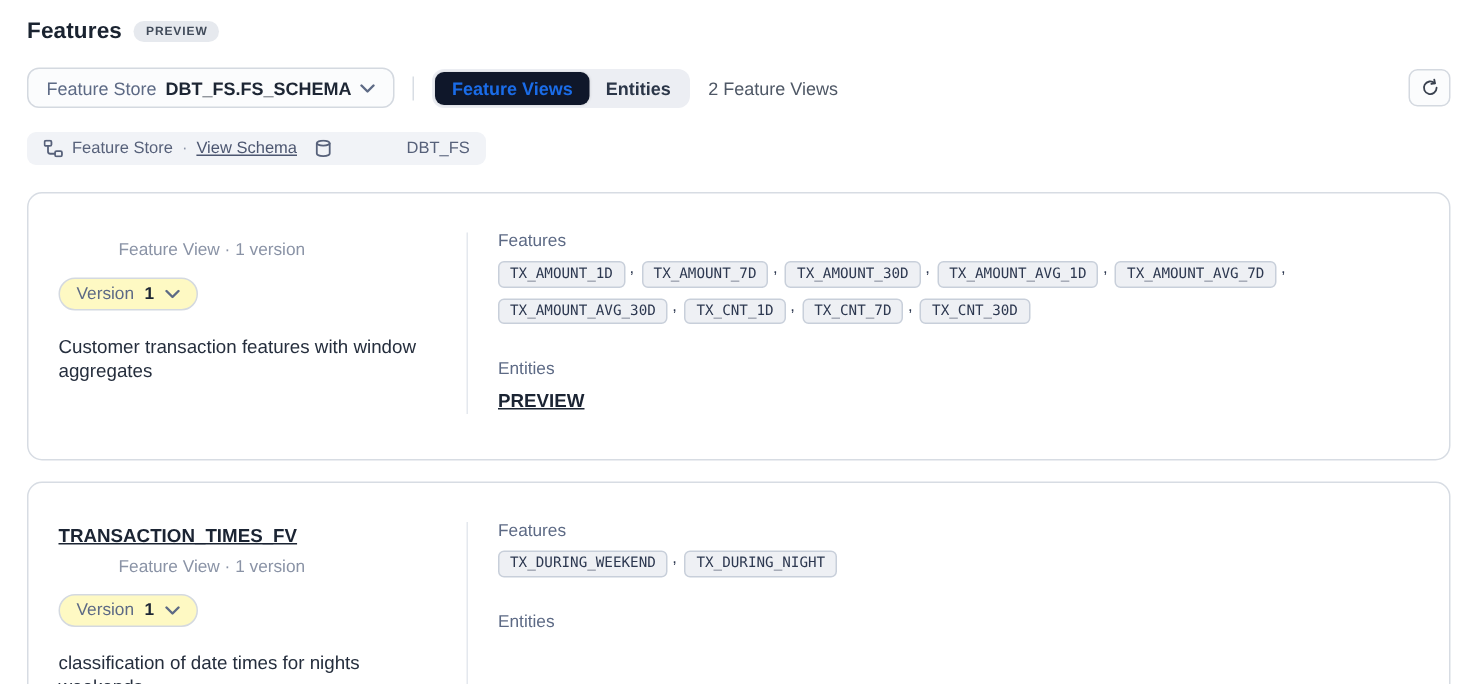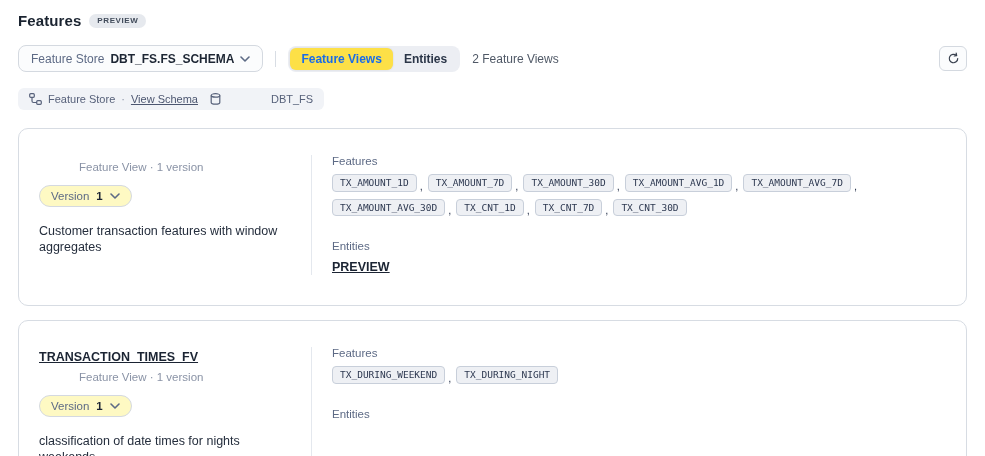--- a/index.html
+++ b/index.html
@@ -12,21 +12,21 @@
   .preview-badge { background:#e6e9ee; color:#414b5a; font-size:8px; font-weight:bold; letter-spacing:.6px; padding:3px 8px; border-radius:9px; line-height:1; }
 
   
   .toolbar { display:flex; align-items:center; margin-top:16px; }
   .fs-dropdown { display:flex; align-items:center; gap:6px; height:27px; padding:0 12px; background:#fbfcfd; border:1px solid #d4d9e0; border-radius:8px; cursor:pointer; }
   .fs-dropdown .lbl { font-size:12px; color:#5d6a85; }
   .fs-dropdown .val { font-size:12px; font-weight:bold; color:#1d2634; }
   .vdivider { width:1px; height:16px; background:#d8dde4; margin:0 12px; }
   .segmented { display:flex; align-items:center; background:#eceef3; border-radius:8px; padding:2px; }
   .seg-tab { font-size:12px; padding:4px 11px; border-radius:6px; cursor:pointer; color:#2b3648; font-weight:bold; }
-  .seg-tab.active { background:#fde047; color:#1a6ce8; box-shadow:0 0 2px rgba(0,0,0,.12); }
+  .seg-tab.active { background:#0f172a; color:#1a6ce8; box-shadow:0 0 2px rgba(0,0,0,.12); }
   .count-text { font-size:12px; color:#4f5866; margin-left:12px; }
   .toolbar-spacer { flex:1; }
   .refresh-btn { width:28px; height:25px; border:1px solid #d4d9e0; border-radius:6px; background:#fbfcfd; display:flex; align-items:center; justify-content:center; cursor:pointer; }
 
   
   .breadcrumb { display:inline-flex; align-items:center; gap:6px; margin-top:16px; background:#f1f3f7; border-radius:6px; padding:5px 11px; font-size:11px; color:#57617a; }
   .breadcrumb .crumb-link { color:#4c5670; text-decoration:underline; cursor:pointer;text-align:right; }
   .breadcrumb .dot { color:#8a93a6; }
   .breadcrumb .db-name { margin-left:0;padding-left:44px; }
   .crumb-icon { display:inline-flex; align-items:center; }
@@ -36,21 +36,21 @@
   .card { background:#ffffff; border:1px solid #d7dce3; border-radius:10px; display:flex; padding:26px 20px 30px 20px; }
   .card-left { width:272px; flex:none; padding-right:16px; }
   .card-right { flex:1; border-left:1px solid #e4e8ee; padding-left:20px; }
   .fv-title { font-size:12.5px; font-weight:bold; color:#1b2433; text-decoration:underline; cursor:pointer; display:inline-block; }
   .fv-meta { font-size:11.5px; color:#8a93a6; margin-top:6px;margin-left:40px; }
   .version-pill { display:inline-flex; align-items:center; gap:7px; margin-top:12px; border:1px solid #d4d9e0; border-radius:13px; padding:4px 11px; background:#fef9c3; cursor:pointer; }
   .version-pill .vlbl { font-size:11.5px; color:#5d6a85; }
   .version-pill .vval { font-size:11.5px; font-weight:bold; color:#1d2634; }
   .fv-desc { font-size:12.5px; color:#252e3d; margin-top:16px; line-height:1.3; max-width:290px; }
   .section-label { font-size:11.5px; color:#5d6a85; }
-  .chips { margin-top:7px; display:flex; flex-wrap:wrap; align-items:flex-end; row-gap:7px; line-height:1; }
+  .chips { margin-top:7px; display:flex; flex-wrap:wrap; align-items:flex-start; row-gap:7px; line-height:1; }
   .chip { font-family:"DejaVu Sans Mono", monospace; font-size:9.5px; color:#2d3850; background:#eef0f4; border:1px solid #c8cfda; border-radius:4px; padding:3px 7px; white-space:nowrap; }
   .chip-comma { font-size:11px; color:#2d3850; margin:0 5px 0 3px; }
   .entities-block { margin-top:24px; }
   .entity-link { font-size:12.5px; font-weight:bold; color:#1b2433; text-decoration:underline; cursor:pointer; display:inline-block; margin-top:8px; margin-right:10px; }
   svg { display:block; }
 </style>
 </head>
 <body>
 
 <div class="page">

